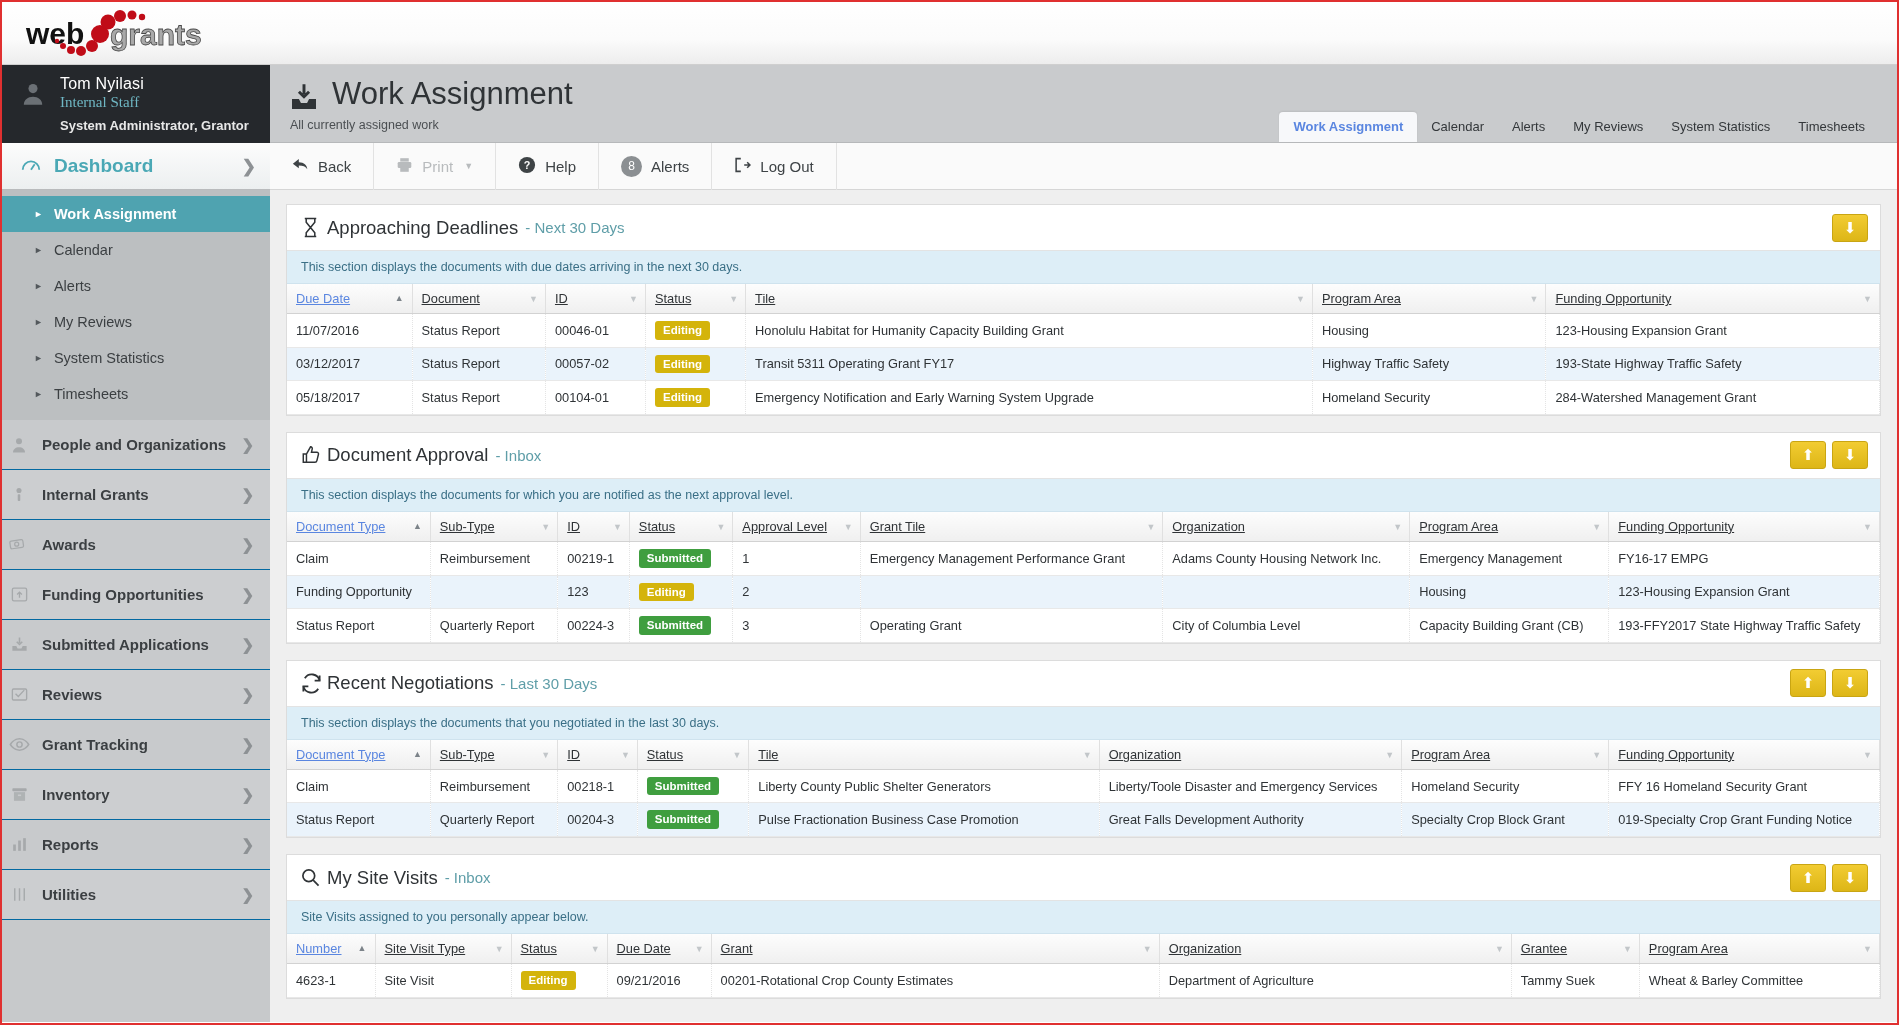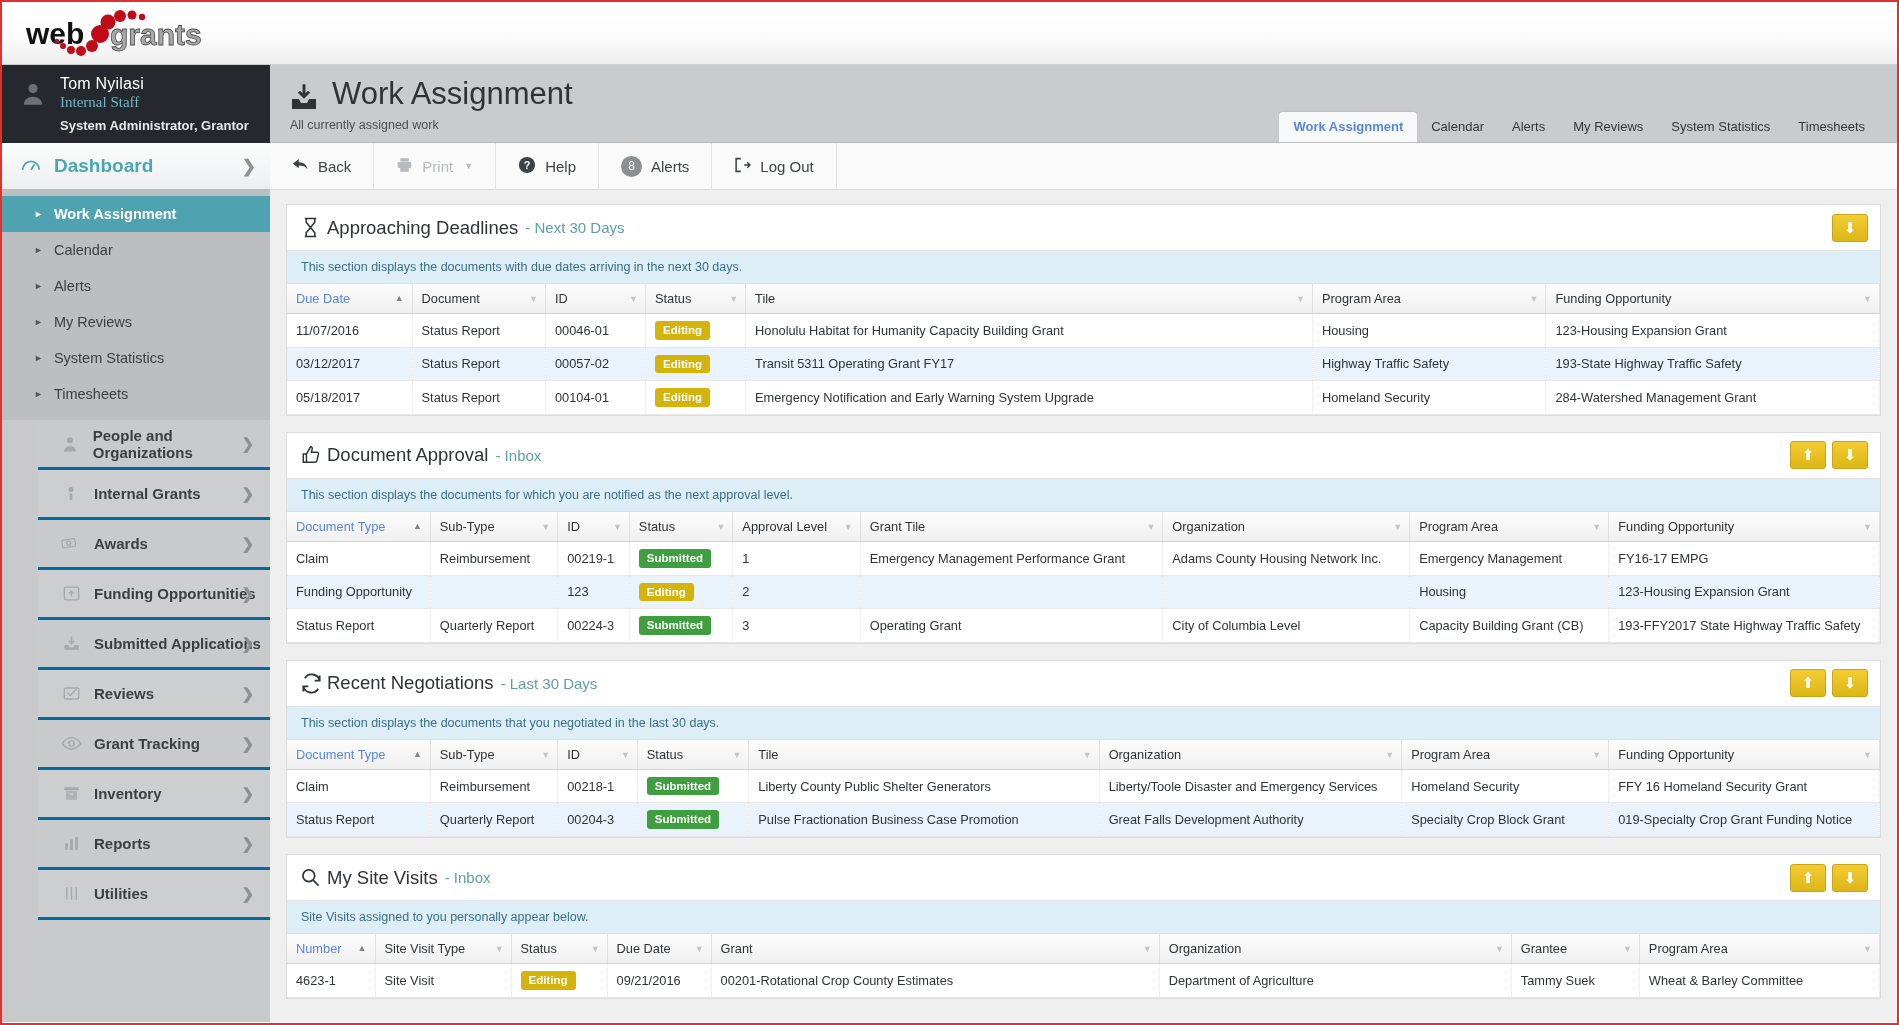--- a/index.html
+++ b/index.html
@@ -50,23 +50,23 @@
   .subnav-item {
     height: 36px; display: flex; align-items: center;
     font-size: 14.5px; color: #3b3f42; padding-left: 32px;
   }
   .subnav-item .tri { color:#53585c; font-size: 9px; margin-right: 11px; }
   .subnav-item.active { background: #4fa3b0; color: #fff; font-weight: bold; }
   .subnav-item.active .tri { color: #fff; }
 
   .navsec {
     height: 50px; display: flex; align-items: center;
-    background: #ccced0; border-bottom: 3px solid #0369a1;
+    background: #ccced0; border-bottom: 1px solid #0369a1;
     font-size: 15px; font-weight: bold; color: #3b3f42;
-    padding-left: 16px; position: relative; margin-left: 36px;
+    position: relative;
   }
   .navsec:nth-child(even){ background:#c8cacc; }
   .navsec .ico { width: 34px; display:flex; align-items:center; justify-content:center; color:#a6a9ab; }
   .navsec .chev { position: absolute; right: 16px; color: #8d9194; font-size: 15px; }
   .navsec .lbl { margin-left: 6px; }
 
   
   .main { flex: 1; background: #f1f1f1; display:flex; flex-direction: column; min-width:0; }
 
   .pagehead {
@@ -121,21 +121,21 @@
     background:#ddeef7; color:#3a6f86; font-size:12.5px;
     padding: 9px 14px; border-bottom:1px solid #cfe3ee;
   }
 
   table { width:100%; border-collapse: collapse; table-layout: fixed; }
   thead th {
     background: linear-gradient(to bottom,#fdfdfd,#efefef);
     border-bottom:1px solid #d2d2d2; border-right:1px solid #e0e0e0;
     font-size: 12.8px; color:#2f3336; font-weight:normal;
     text-align:left; padding: 7px 9px; height:26px; position:relative;
-    white-space:nowrap; overflow:hidden;
+    white-space:nowrap; overflow:hidden;text-decoration:underline;
   }
   thead th.sorted { color:#5a86e0; }
   thead th .sortup { position:absolute; right:8px; top:9px; color:#7c8389; font-size:9px; }
   thead th .filt { position:absolute; right:7px; top:10px; color:#c2c6c9; font-size:9px; }
   tbody td {
     font-size: 12.8px; color:#2f3336; padding: 7px 9px;
     border-bottom:1px solid #e8e8e8; border-right:1px dotted #e4e4e4;
     white-space:nowrap; overflow:hidden; text-overflow:ellipsis;
   }
   tbody tr:nth-child(even) { background:#eaf3fb; }

